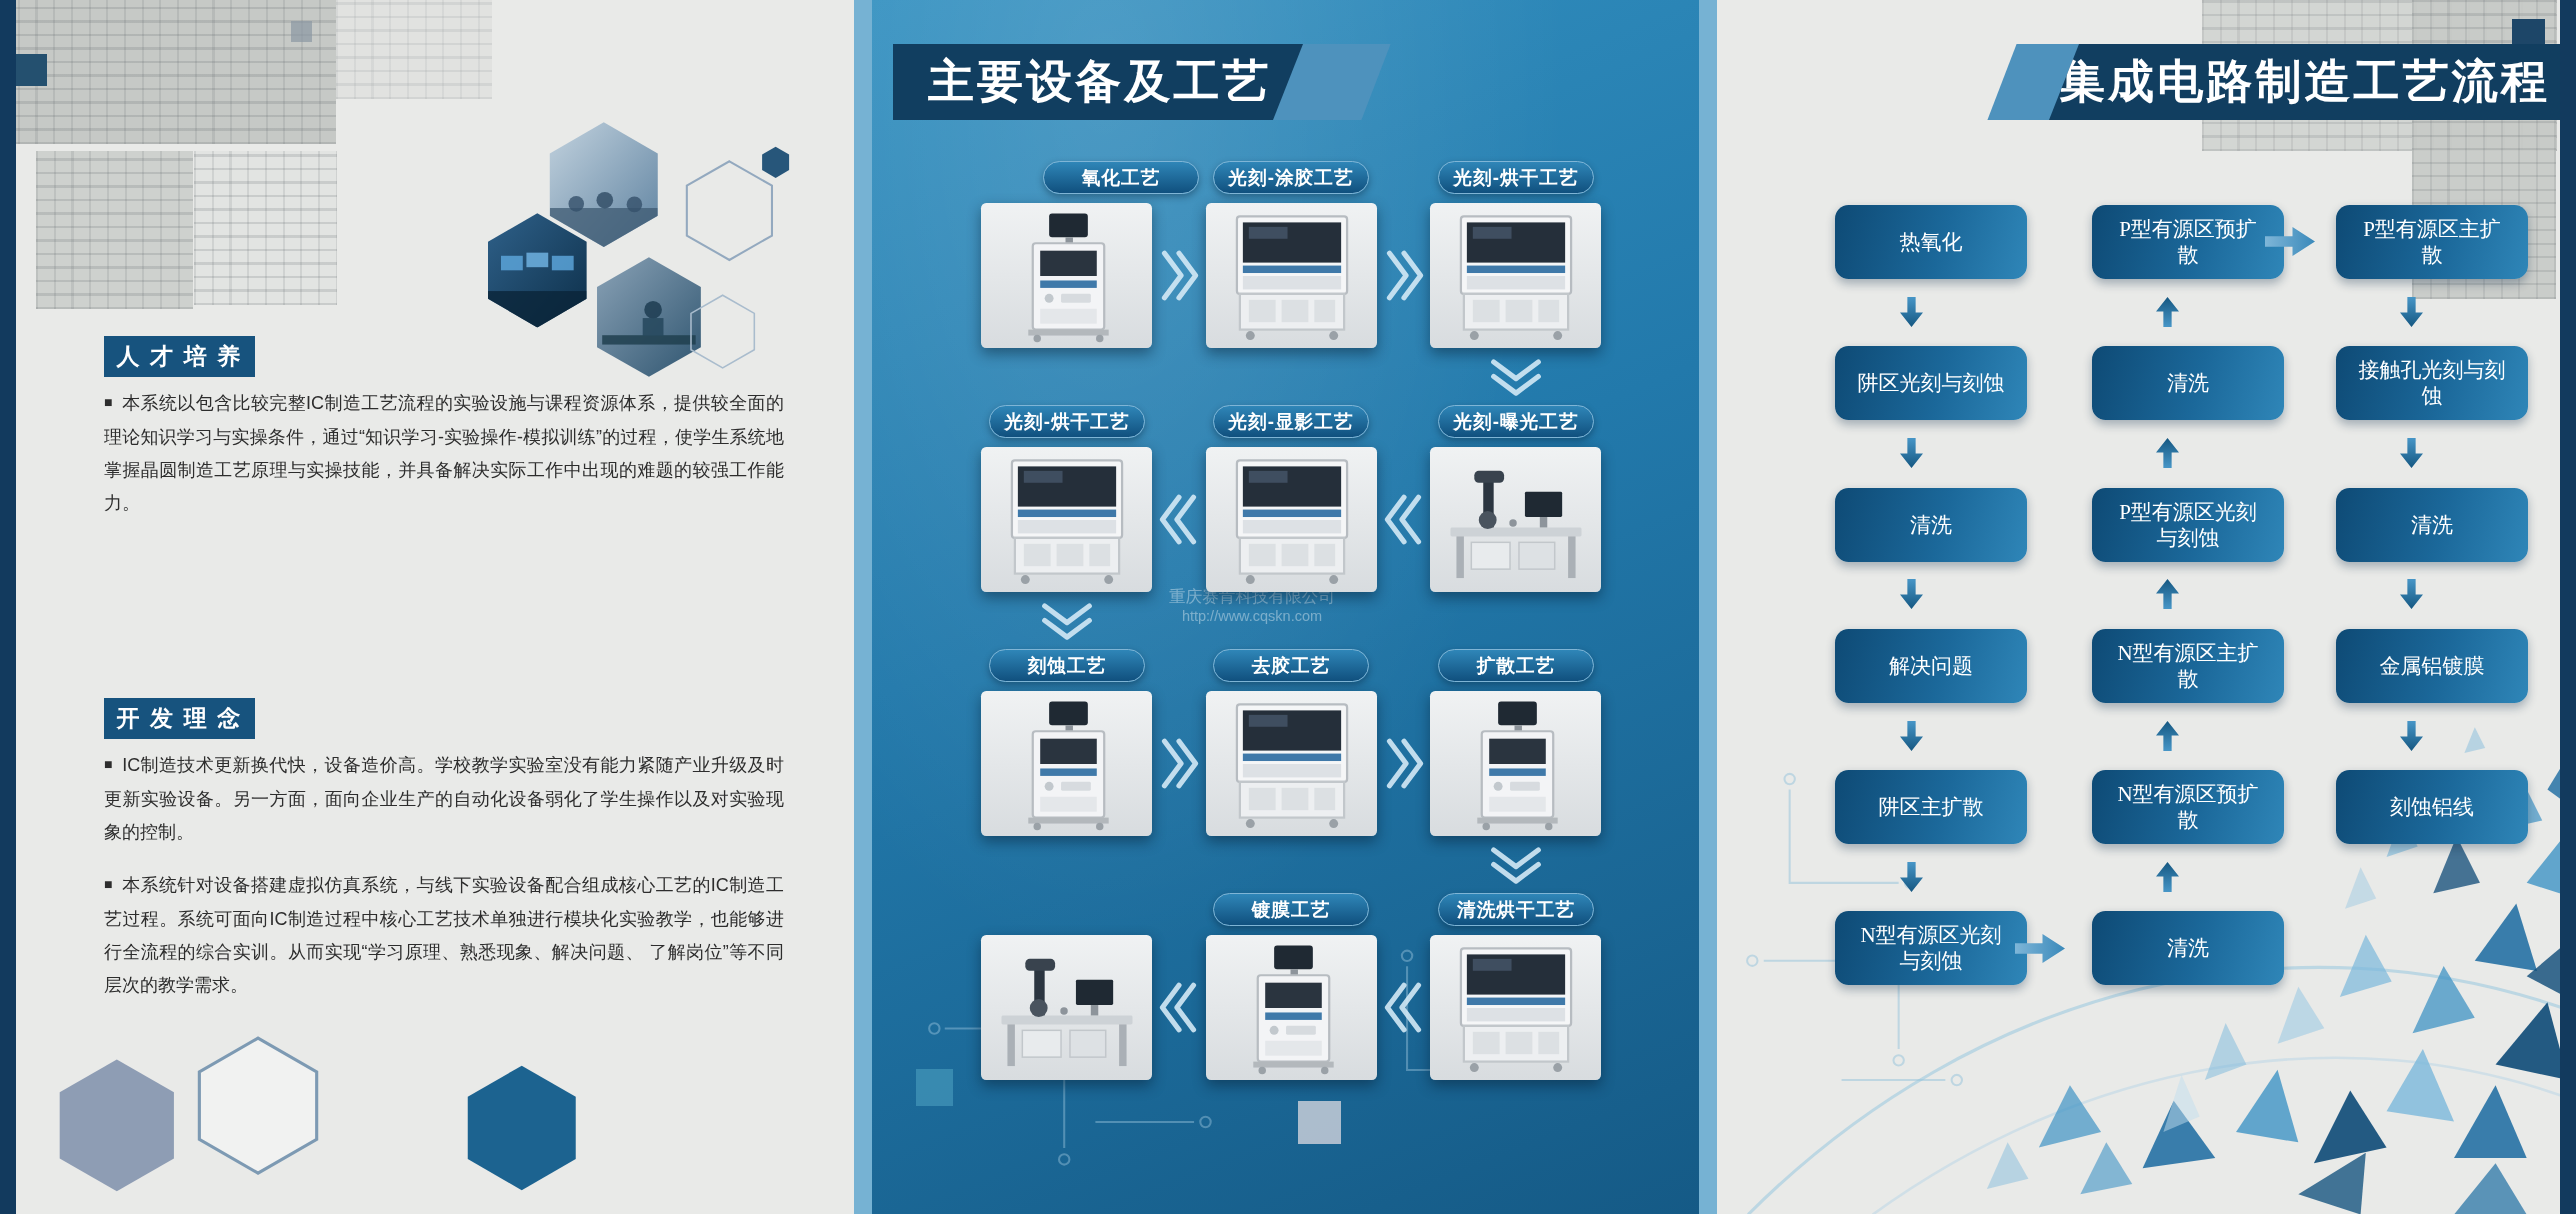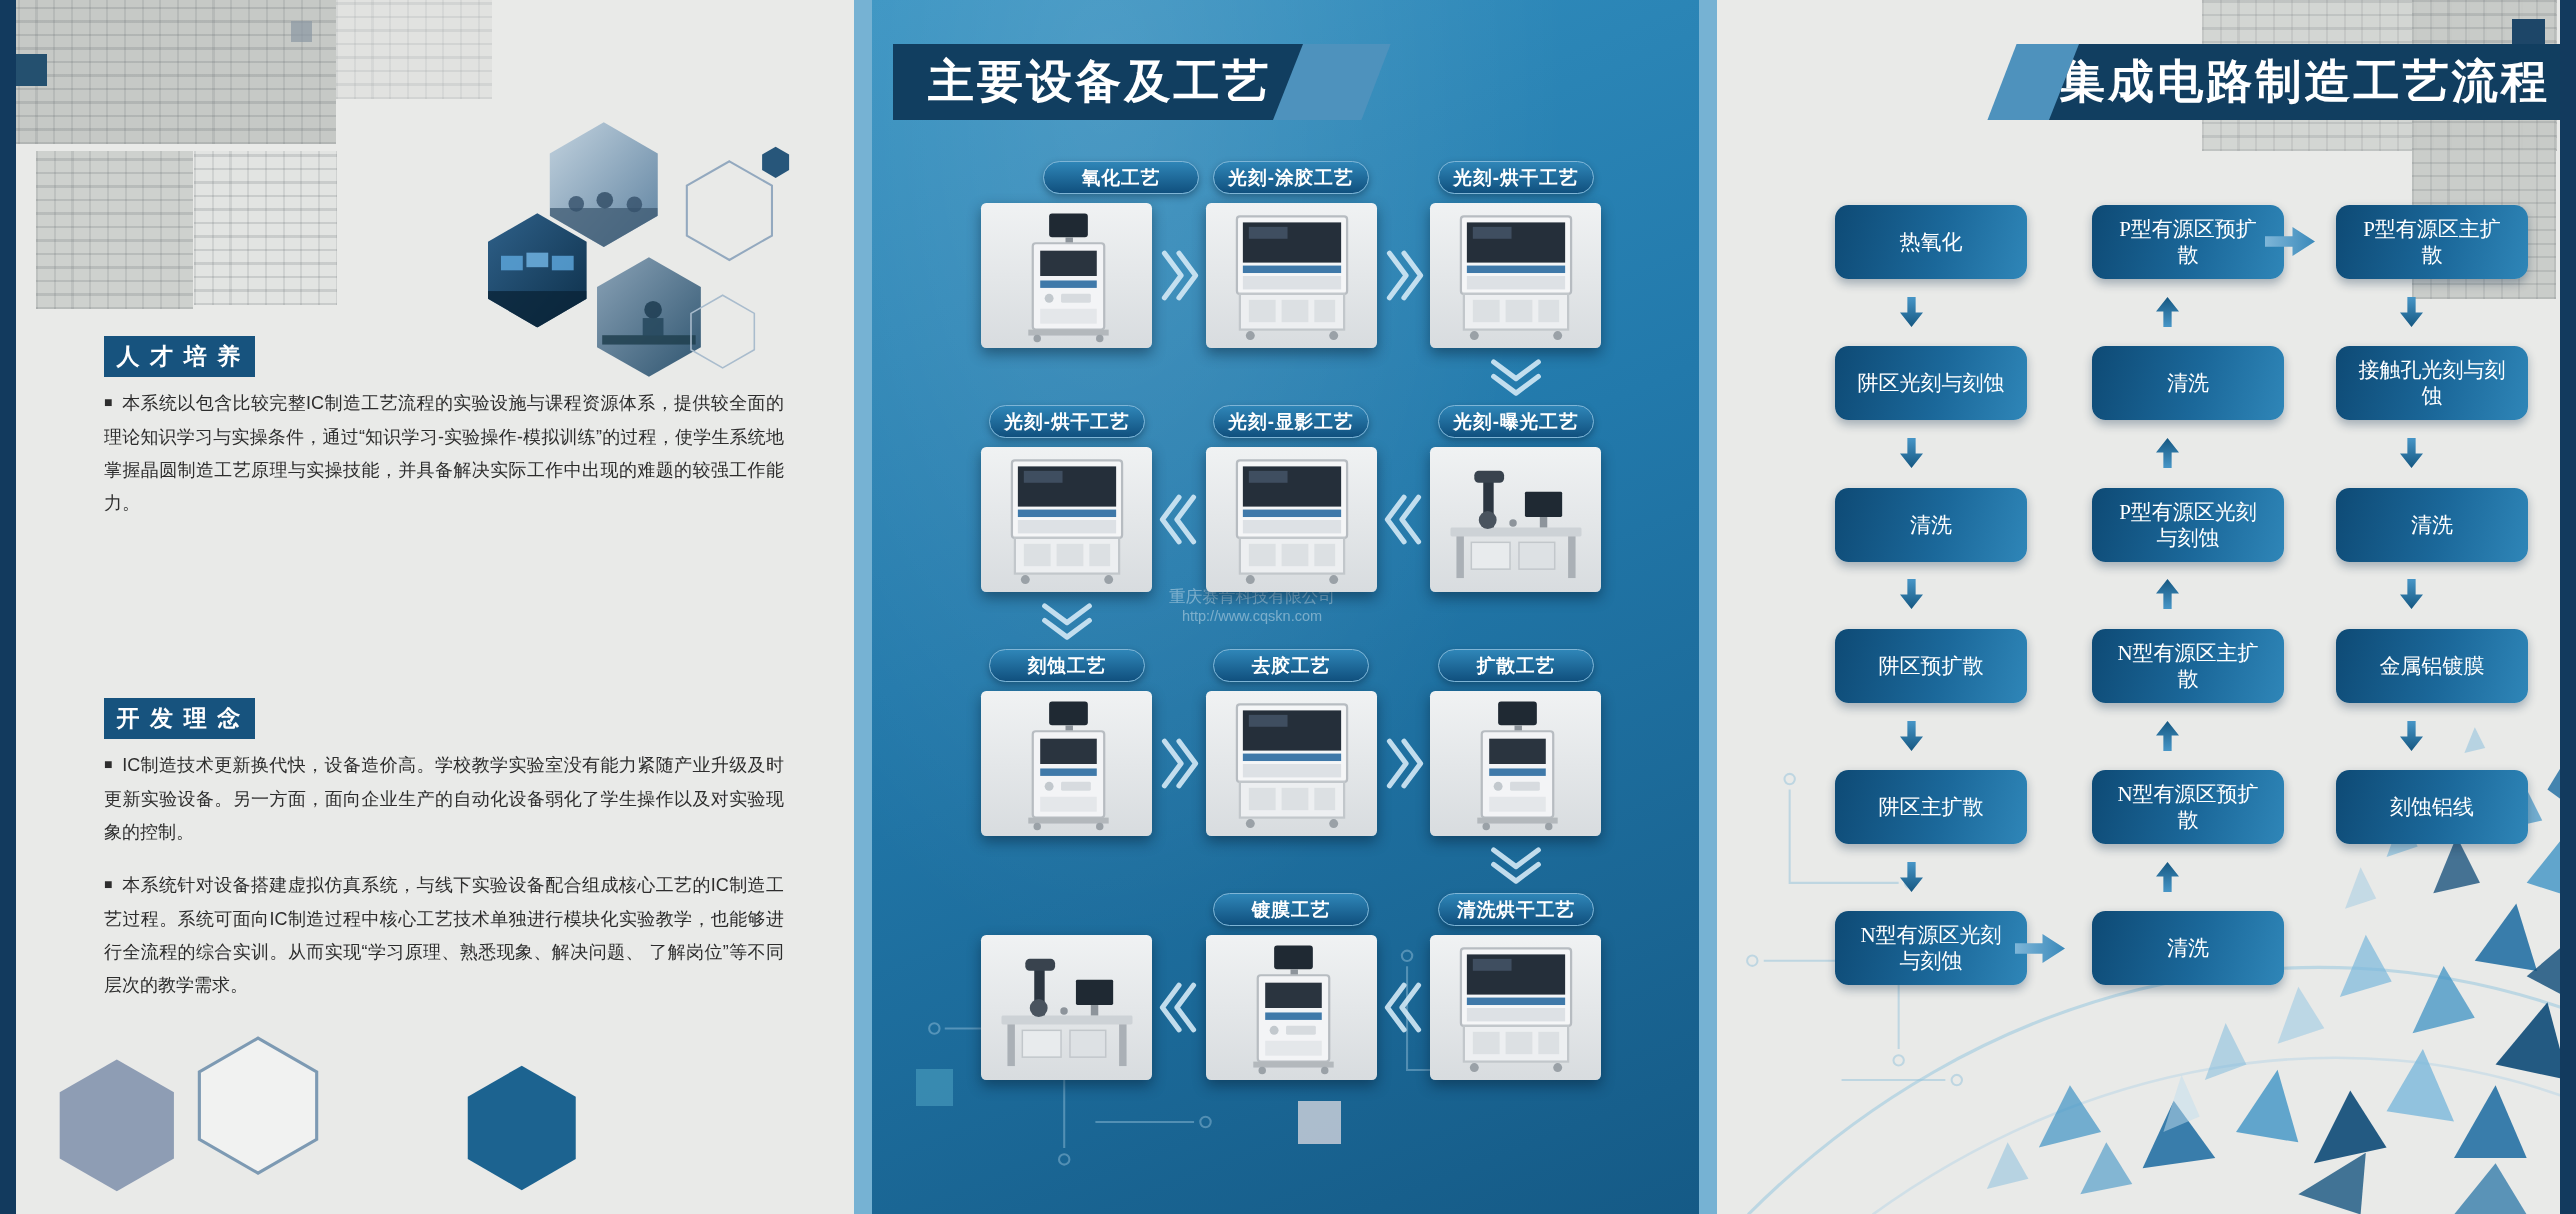--- a/index.html
+++ b/index.html
@@ -397,21 +397,21 @@
     </svg>
 
     <div class="banner-accent" style="left:2002px;top:44px;width:104px;"></div>
     <div class="banner" style="left:2049px;top:44px;width:511px;justify-content:center;clip-path:polygon(30px 0,100% 0,100% 100%,0 100%);">
       <span>集成电路制造工艺流程</span>
     </div>
 
     <div class="fbox" style="left:1815px;top:205px;">热氧化</div>
     <div class="fbox" style="left:1815px;top:346px;">阱区光刻与刻蚀</div>
     <div class="fbox" style="left:1815px;top:488px;">清洗</div>
-    <div class="fbox" style="left:1815px;top:629px;">阱区预扩散</div>
+    <div class="fbox" style="left:1815px;top:629px;">解决问题</div>
     <div class="fbox" style="left:1815px;top:770px;">阱区主扩散</div>
     <div class="fbox" style="left:1815px;top:911px;">N型有源区光刻与刻蚀</div>
     <div class="fa down" style="left:1900px;top:297px;"></div>
     <div class="fa down" style="left:1900px;top:438px;"></div>
     <div class="fa down" style="left:1900px;top:579px;"></div>
     <div class="fa down" style="left:1900px;top:721px;"></div>
     <div class="fa down" style="left:1900px;top:862px;"></div>
 
     <div class="fbox" style="left:2072px;top:205px;">P型有源区预扩散</div>
     <div class="fbox" style="left:2072px;top:346px;">清洗</div>

